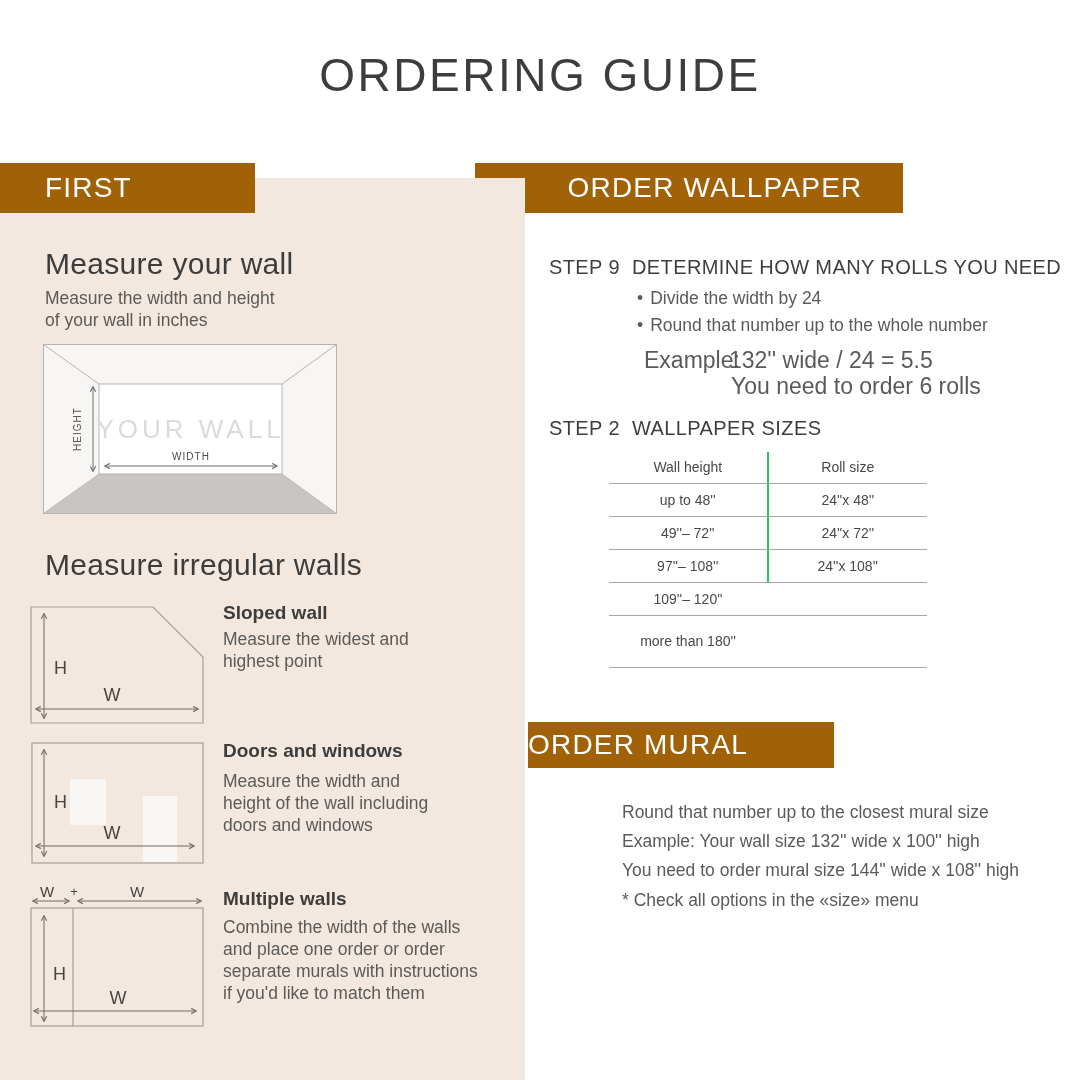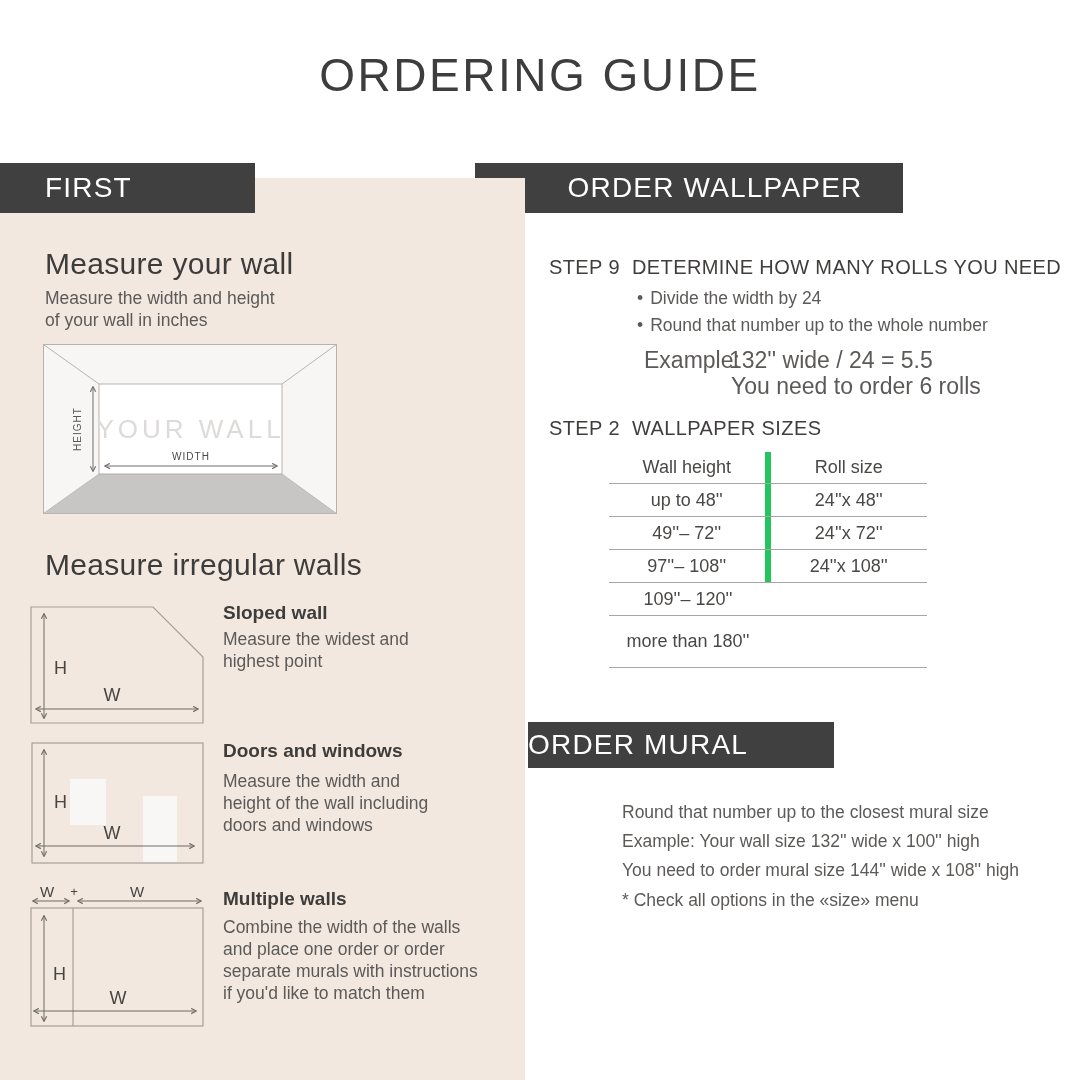--- a/index.html
+++ b/index.html
@@ -14,21 +14,21 @@
     text-align:center; font-size:46px; font-weight:400;
     letter-spacing:2.5px; color:#3e3d3d;
   }
 
   .beige {
     position:absolute; left:0; top:178px; width:525px; height:902px;
     background:#f2e8e0; z-index:2;
   }
 
   .band {
-    position:absolute; background:#404040; color:#ffffff;
+    position:absolute; background:#a16207; color:#ffffff;
     font-size:28px; letter-spacing:1.2px; display:flex; align-items:center;
     box-sizing:border-box;
   }
   .band-first { left:0; top:163px; width:255px; height:50px; padding-left:45px; z-index:3; }
   .band-wallpaper { left:475px; top:163px; width:428px; height:50px; justify-content:center; padding-left:52px; z-index:1; }
   .band-mural { left:528px; top:722px; width:306px; height:46px; justify-content:flex-start; z-index:1; }
 
   .lp { z-index:3; position:absolute; }
   .heading { font-size:30px; color:#3d3c3b; letter-spacing:0.3px; }
   .body-txt { font-size:17.5px; line-height:22px; color:#5c5a58; white-space:pre-line; }
@@ -40,24 +40,24 @@
   .bullet-dot { margin-right:7px; }
 
   .ex-txt { position:absolute; font-size:23px; color:#5c5a58; }
 
   .size-table { position:absolute; left:609px; top:452px; width:318px; }
   .t-row { display:flex; border-bottom:1px solid #a6a6a6; height:32px; }
   .t-row.head { height:31px; }
   .t-row.tall { height:51px; }
   .cell {
     display:flex; align-items:center; justify-content:center;
-    font-size:18px; color:#4a4846; text-align:center; white-space:pre-line; line-height:21px;
+    font-size:14px; color:#4a4846; text-align:center; white-space:pre-line; line-height:21px;
   }
   .c1 { width:158px; }
-  .c2 { width:159px; border-left:6px solid #22c55e; }
+  .c2 { width:159px; border-left:2px solid #22c55e; }
 
   .mural-line { position:absolute; left:622px; font-size:17.5px; color:#5c5a58; }
 
   svg { display:block; }
   svg text { font-family:"Liberation Sans", sans-serif; }
 </style>
 </head>
 <body>
 
 <div class="poster">

